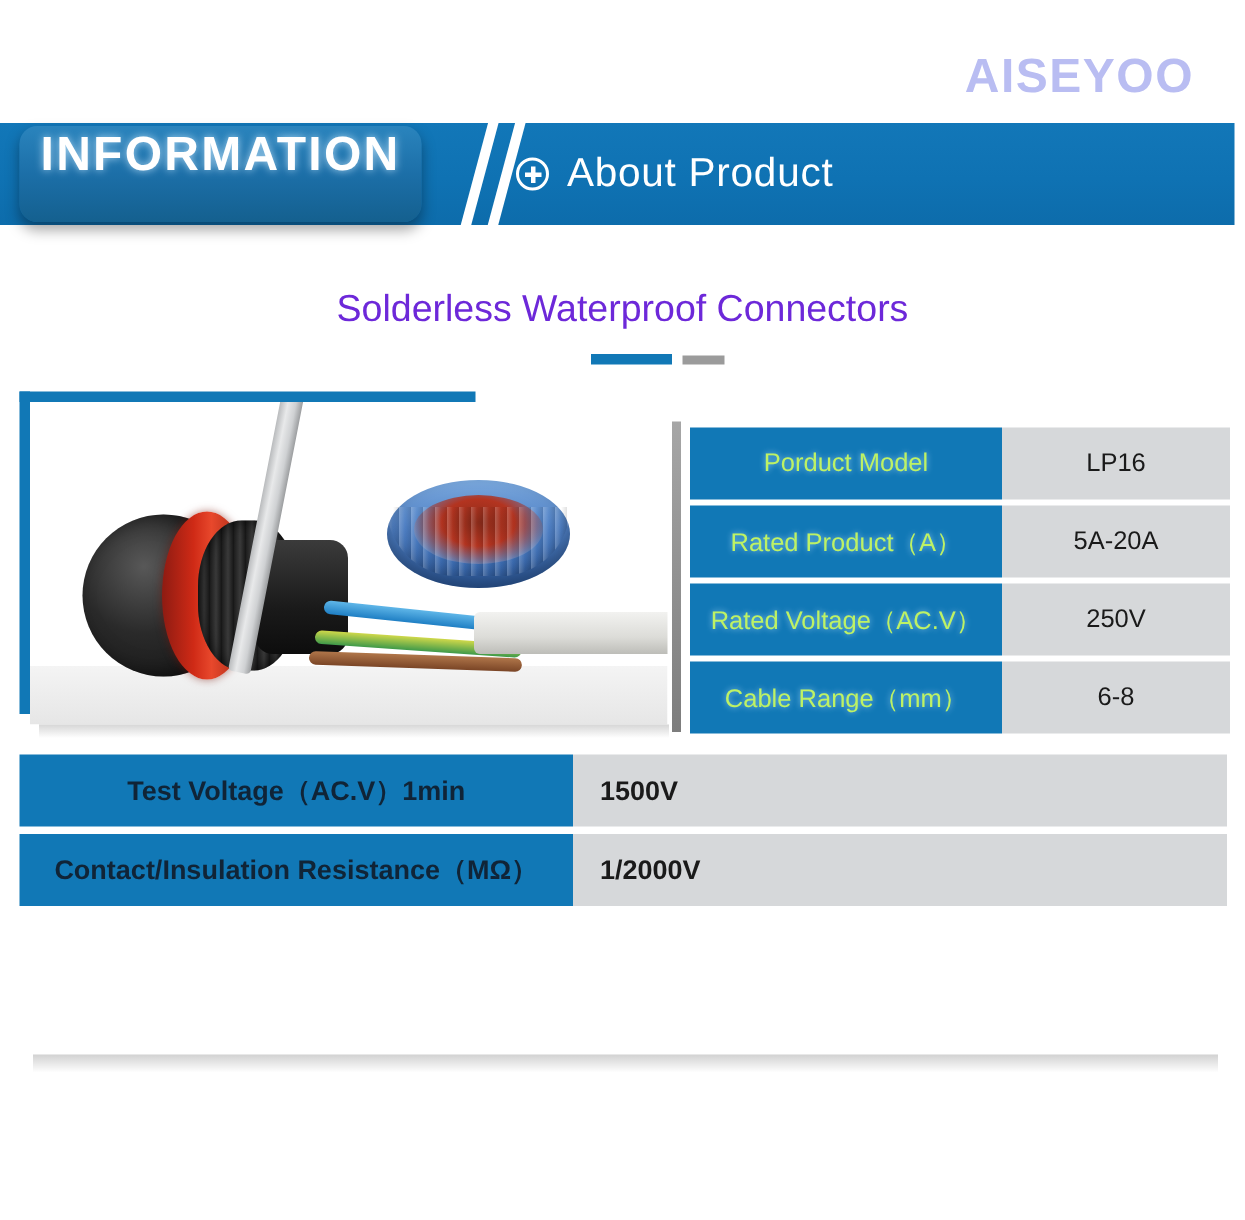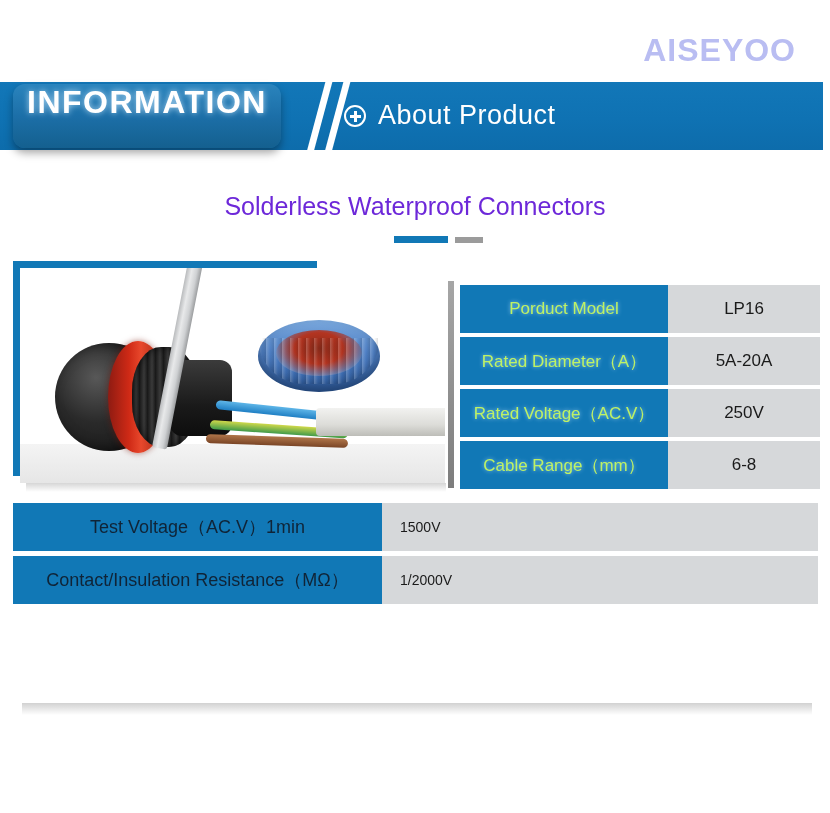--- a/index.html
+++ b/index.html
@@ -198,31 +198,31 @@
     flex: 1; background: #d6d8da;
     display: flex; align-items: center; justify-content: center;
     color: #1a1a1a; font-size: 17px;
   }
 
   
   .bottom-table {
     position: absolute; left: 13px; top: 503px;
     width: 805px;
   }
-  .bt-row { display: flex; height: 48px; margin-bottom: 5px; }
+  .bt-row { display: flex; height: 48px; margin-bottom: 5px; font-weight: bold; }
   .bt-label {
     width: 369px; background: #1178b6;
     display: flex; align-items: center; justify-content: center;
     color: #102437; font-size: 18px;
   }
   .bt-value {
     flex: 1; background: #d6d8da;
     display: flex; align-items: center;
     padding-left: 18px;
-    color: #1a1a1a; font-size: 14px;
+    color: #1a1a1a; font-size: 18px;
   }
   .bottom-shadow {
     position: absolute; left: 22px; top: 703px;
     width: 790px; height: 12px;
     background: linear-gradient(180deg, rgba(0,0,0,0.18), rgba(0,0,0,0));
   }
 </style>
 </head>
 <body>
 
@@ -265,21 +265,21 @@
   </div>
   <div class="photo-shadow"></div>
 
   <div class="spec-accent-bar"></div>
   <div class="spec-table">
     <div class="spec-row">
       <div class="spec-label">Porduct Model</div>
       <div class="spec-value">LP16</div>
     </div>
     <div class="spec-row">
-      <div class="spec-label">Rated Diameter（A）</div>
+      <div class="spec-label">Rated Product（A）</div>
       <div class="spec-value">5A-20A</div>
     </div>
     <div class="spec-row">
       <div class="spec-label">Rated Voltage（AC.V）</div>
       <div class="spec-value">250V</div>
     </div>
     <div class="spec-row">
       <div class="spec-label">Cable Range（mm）</div>
       <div class="spec-value">6-8</div>
     </div>

